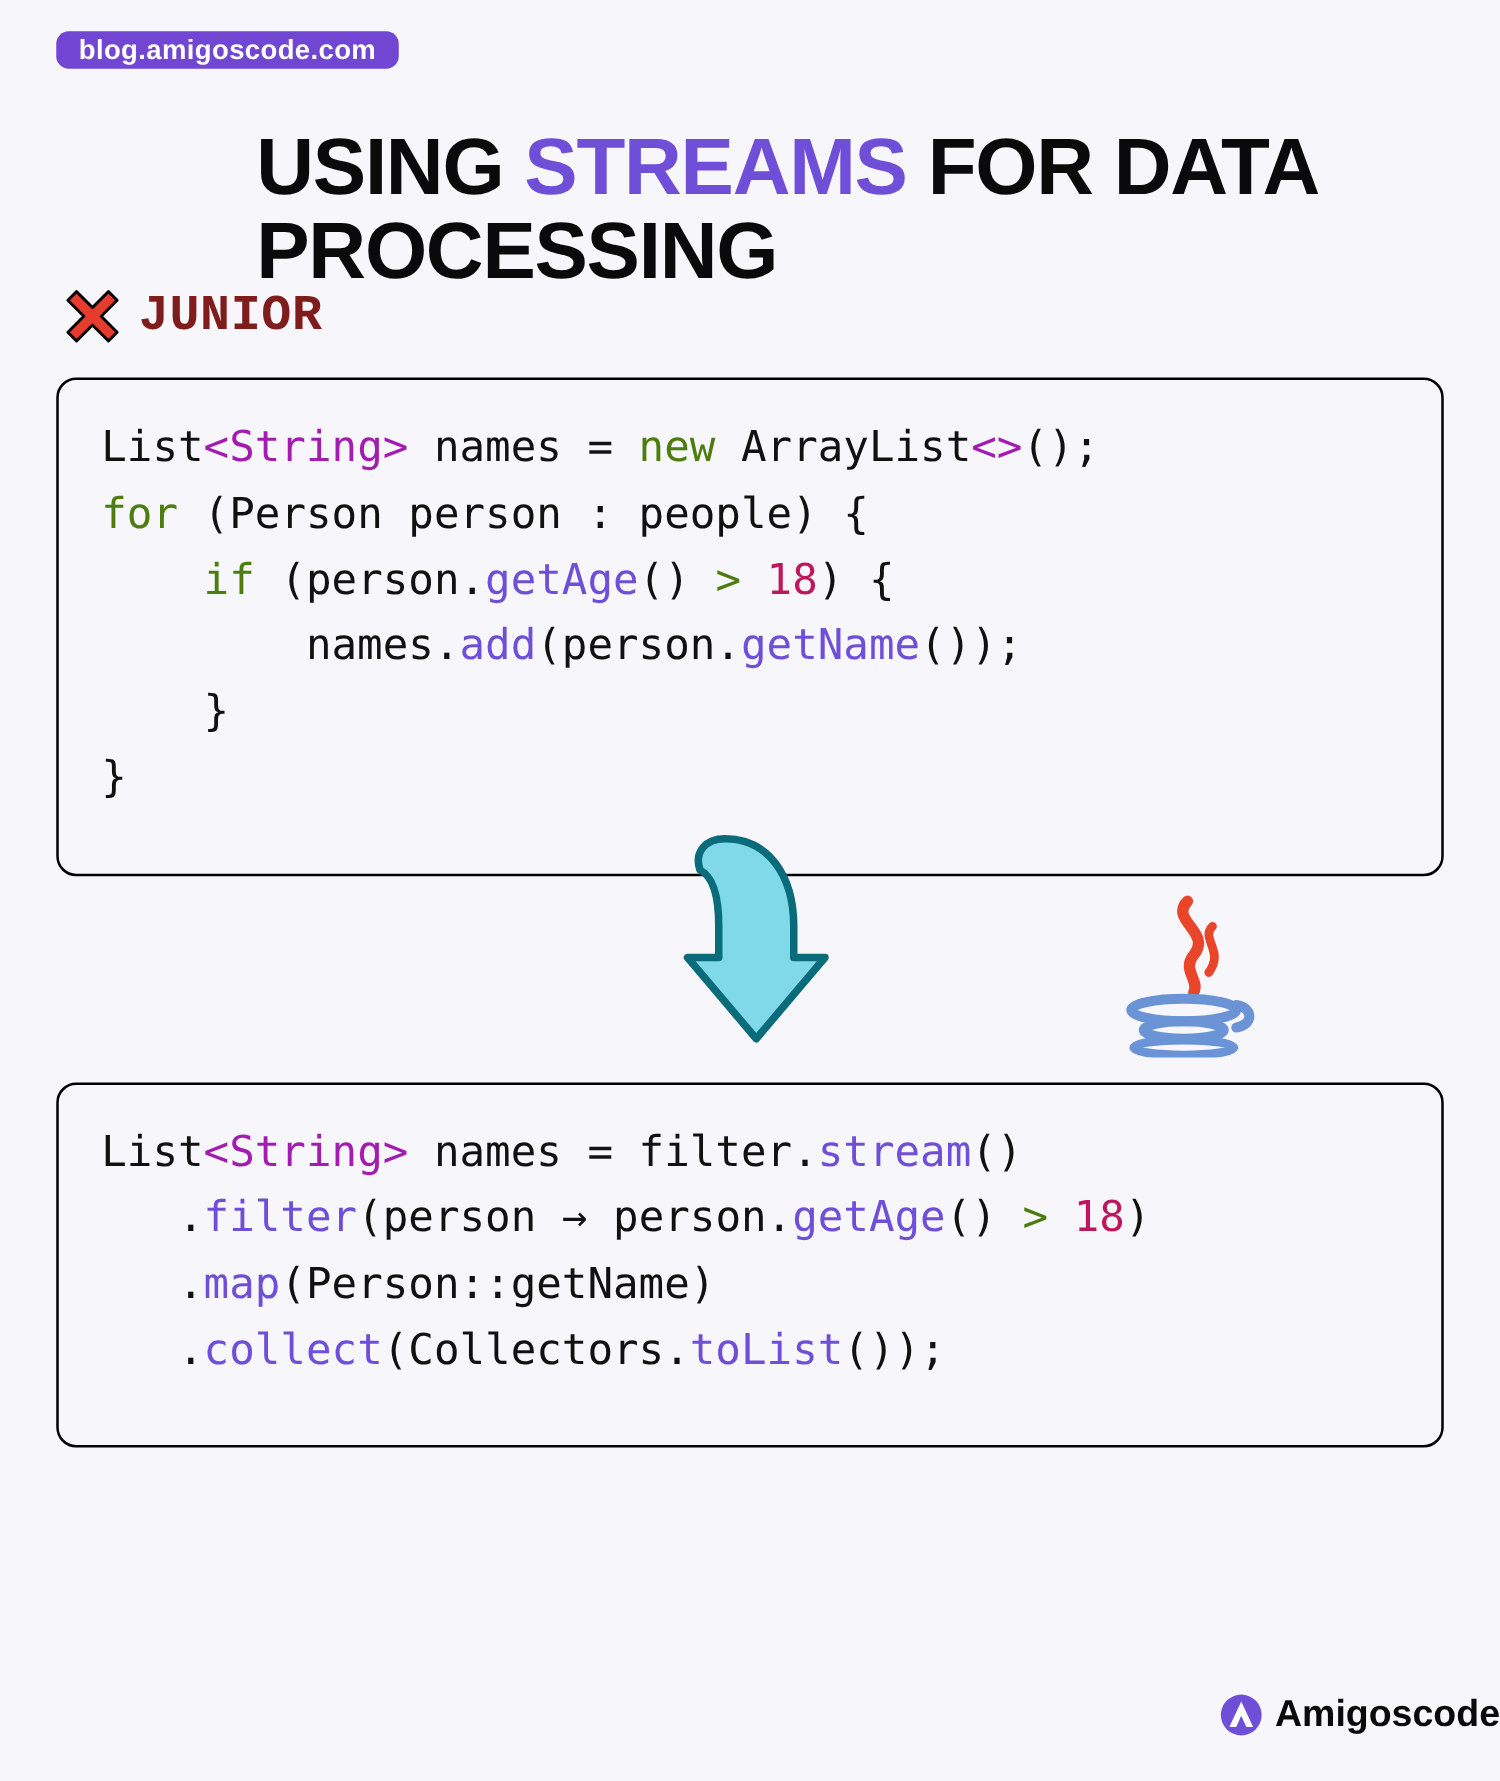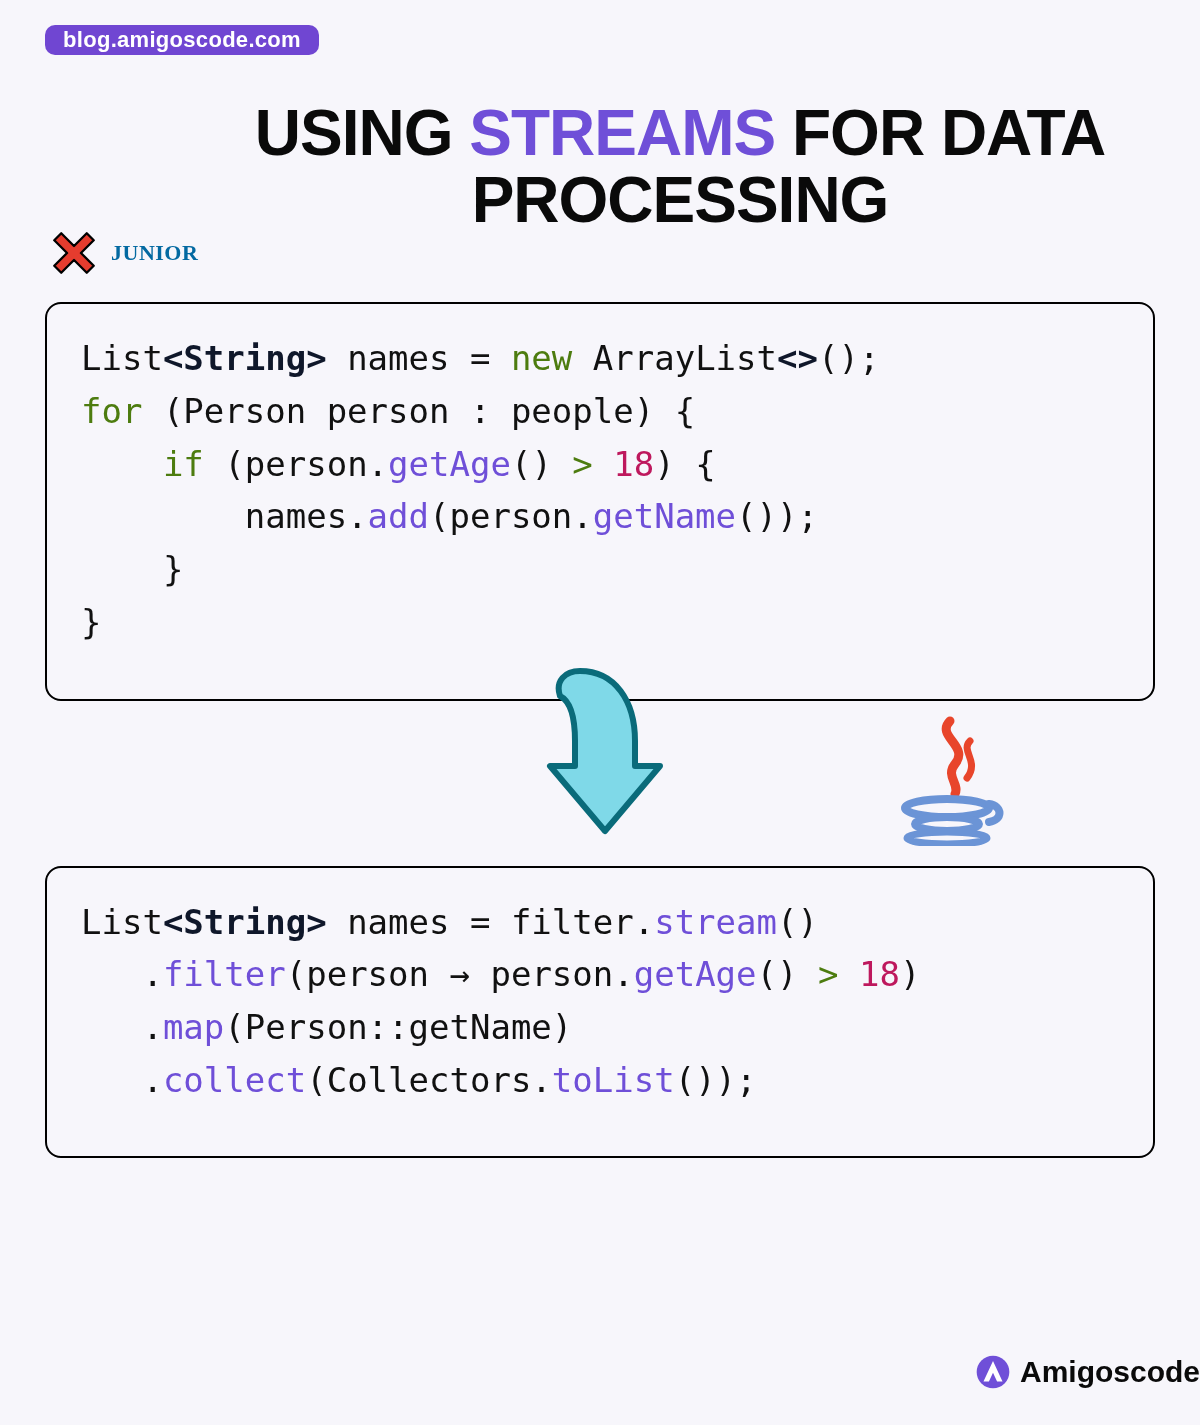--- a/index.html
+++ b/index.html
@@ -15,62 +15,62 @@
     display: inline-block;
     background: #7046d2;
     color: #fff;
     font-weight: 700;
     font-size: 22px;
     padding: 2px 18px;
     border-radius: 10px;
     letter-spacing: 0.3px;
   }
   .title {
-    text-align: center;
+    text-align: left;
     font-weight: 900;
     font-size: 64px;
     line-height: 1.05;
     letter-spacing: -1px;
     color: #0a0a0a;
     margin-top: 45px;
     padding-left: 160px;
     font-family: Arial Black, Arial, sans-serif;
   }
   .title .accent { color: #6f4fd8; }
   .section-header {
     display: flex;
     align-items: center;
     gap: 8px;
     margin-top: 8px;
   }
   .section-header.junior { margin-top: -10px; }
   .section-label {
     font-weight: 900;
-    font-size: 22px;
-    color: #0369a1;
+    font-size: 40px;
+    color: #7f1d1d;
     letter-spacing: 0.5px;
-    font-family: Liberation Serif, serif;
+    font-family: Liberation Mono, monospace;
   }
   .code-box {
     border: 2px solid #000;
     border-radius: 16px;
     background: #f7f6fb;
     padding: 28px 34px 50px 34px;
     margin-top: 20px;
     font-family: "Menlo", "Consolas", monospace;
     font-size: 34px;
     line-height: 1.55;
     color: #111;
     white-space: pre;
     overflow: hidden;
   }
   .kw  { color: #4d7c0f; }      
   .mth { color: #6f4fd8; text-align: center; }      
   .num { color: #be185d; }      
-  .gen { color: #0f172a; font-weight: bold; }
+  .gen { color: #a21caf; }
   .arrow-area {
     position: relative;
     height: 145px;
   }
   .arrow-area .section-header {
     position: absolute;
     left: -10px;
     bottom: 0;
   }
   .check-icon {

